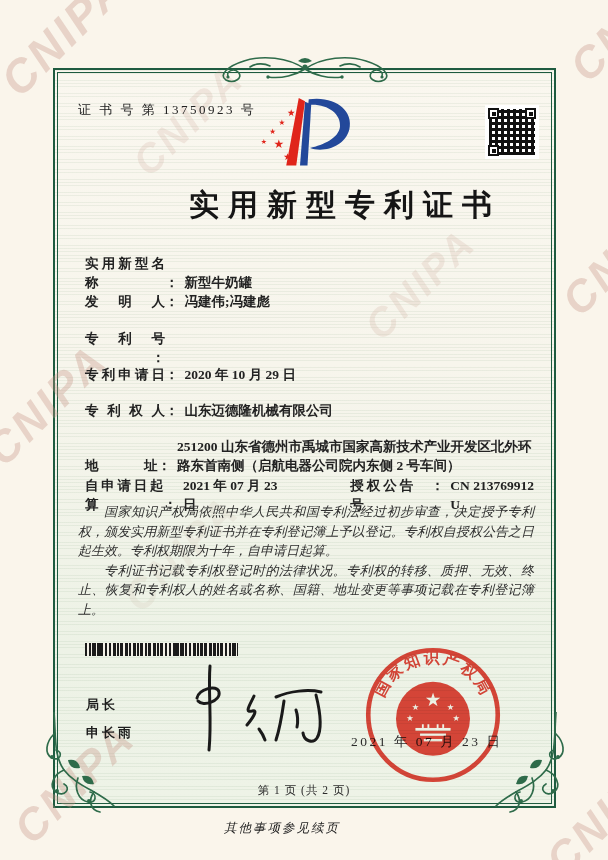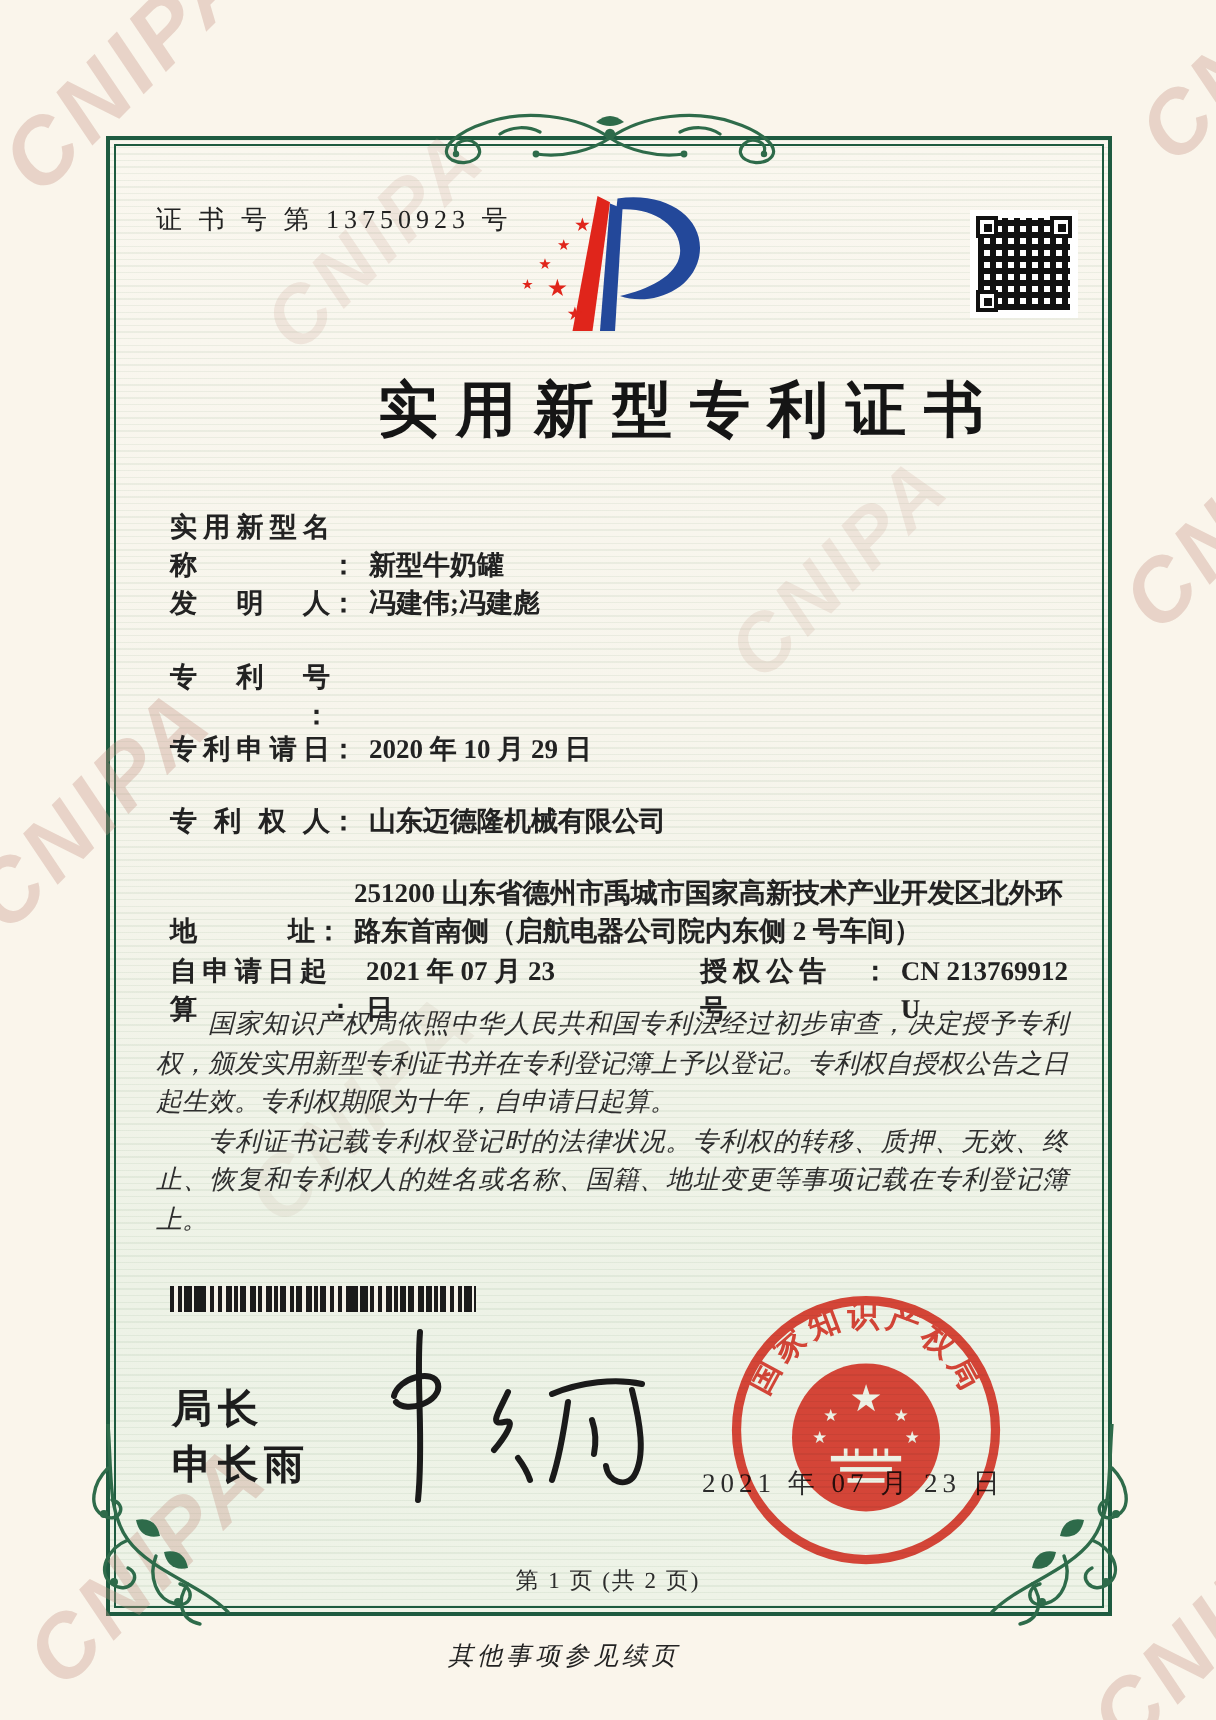--- a/index.html
+++ b/index.html
@@ -66,21 +66,21 @@
     background:
       repeating-linear-gradient(90deg,#111 0 3px,rgba(0,0,0,0) 3px 6px),
       repeating-linear-gradient(0deg,#111 0 3px,rgba(255,255,255,.92) 3px 6px);
   }
   .qr-finder{position:absolute;width:11px;height:11px;border:2.5px solid #111;background:#fff;box-sizing:border-box;}
   .qr-finder::after{content:"";position:absolute;inset:1.5px;background:#111;}
   .qr-f1{left:3px;top:3px;} .qr-f2{right:3px;top:3px;} .qr-f3{left:3px;bottom:3px;}
   
   .signer{position:absolute;z-index:3;left:86px;top:691px;
     font-family:"Liberation Sans","DejaVu Sans",sans-serif;
-    font-size:20px;font-weight:600;letter-spacing:3px;color:#1d1d1d;line-height:28px;}
+    font-size:13px;font-weight:600;letter-spacing:3px;color:#1d1d1d;line-height:28px;}
   .signature{position:absolute;z-index:3;left:192px;top:658px;}
   
   .seal{position:absolute;z-index:4;left:359px;top:641px;width:148px;height:148px;
     mix-blend-mode:multiply;opacity:.93;}
   .seal-date{position:absolute;z-index:3;left:351px;top:733px;font-size:13.5px;
     letter-spacing:2.5px;color:#2c2c2c;}
   
   .page-num{position:absolute;z-index:3;left:0;top:783px;width:608px;text-align:center;
     font-size:11.5px;letter-spacing:1px;color:#2c2c2c;}
   .cont-note{position:absolute;z-index:3;left:0;top:820px;width:564px;text-align:center;

